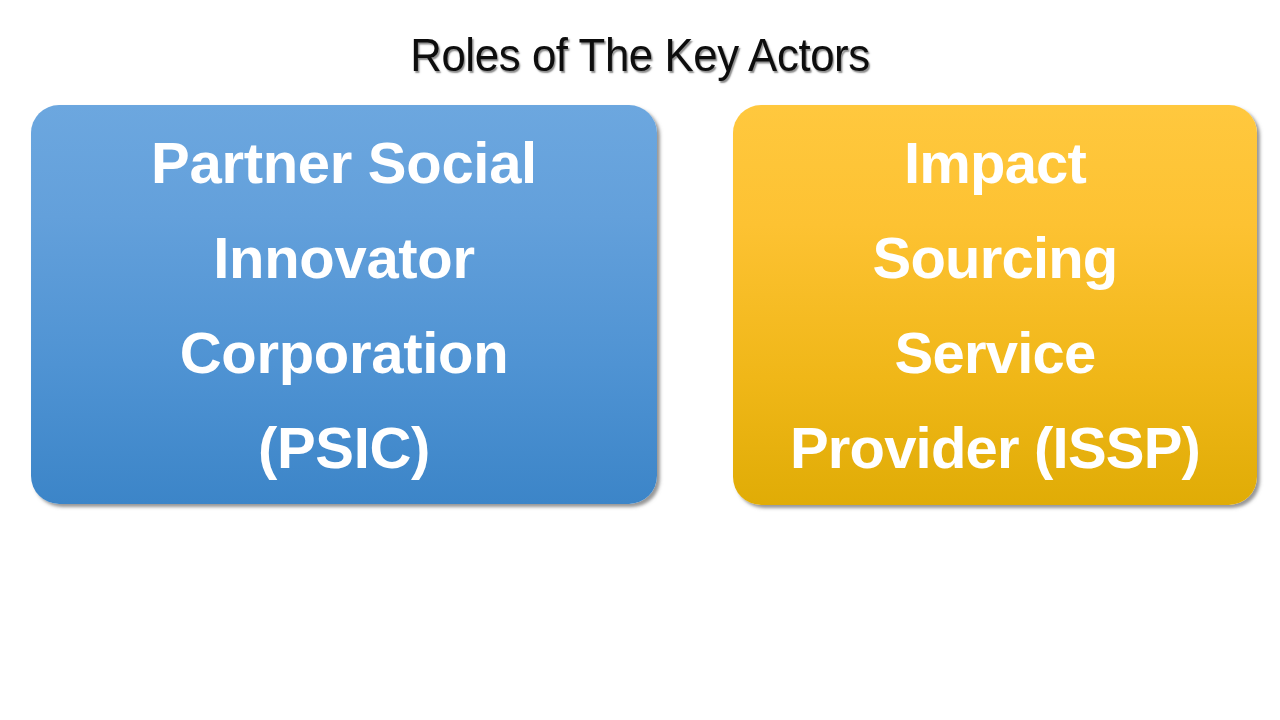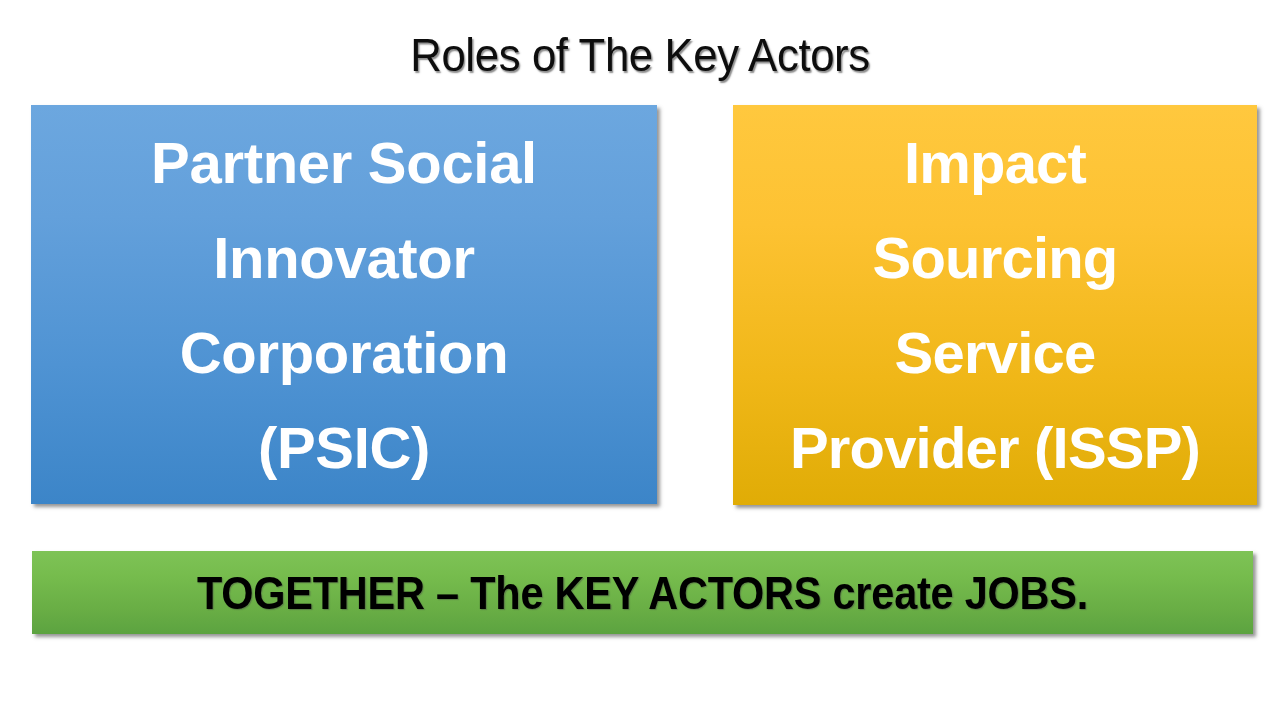--- a/index.html
+++ b/index.html
@@ -42,20 +42,21 @@
   }
 
   
   .card {
     position: absolute;
     box-sizing: border-box;
     display: flex;
     align-items: center;
     justify-content: center;
     box-shadow: 3px 3px 3.5px rgba(110,110,110,0.72);
+    border-radius: 28px;
   }
   .card-text {
     width: 100%;
     text-align: center;
     font-family: "Liberation Sans", sans-serif;
     font-weight: bold;
     color: #ffffff;
     font-size: 58px;
     line-height: 95px;
     letter-spacing: -0.3px;
@@ -124,17 +125,14 @@
 (PSIC)</div>
   </div>
 
   <div class="card" id="card-issp">
     <div class="card-text">Impact
 Sourcing
 Service
 Provider (ISSP)</div>
   </div>
 
-  <div class="card" id="banner-together">
-    <div class="banner-text">TOGETHER – The KEY ACTORS create JOBS.</div>
-  </div>
 
 </div>
 
 </body></html>

